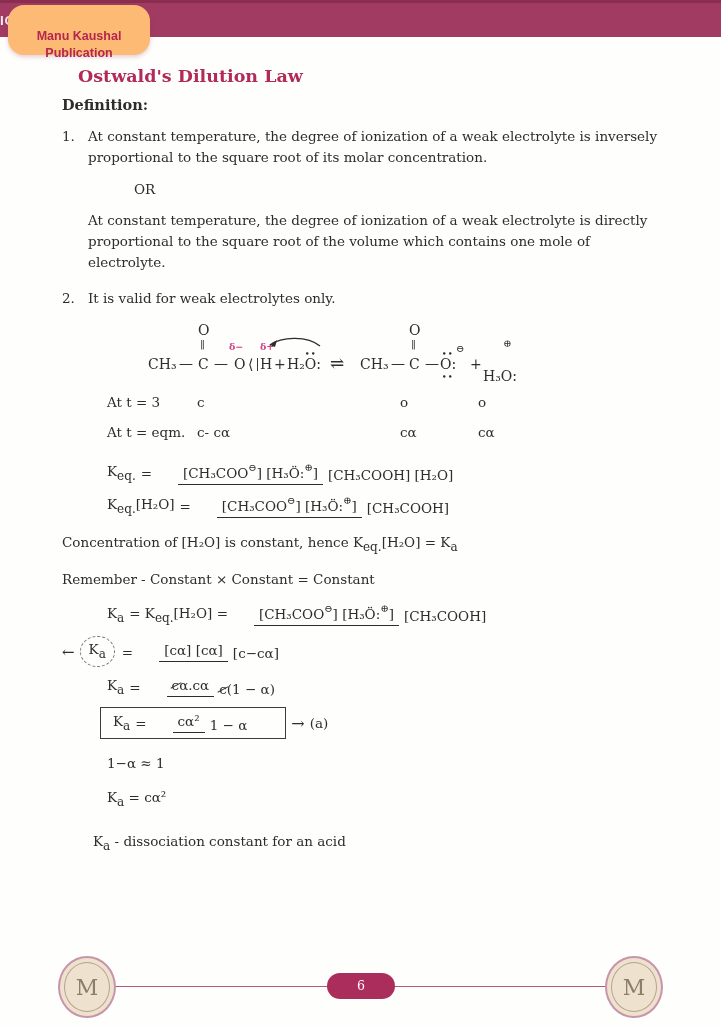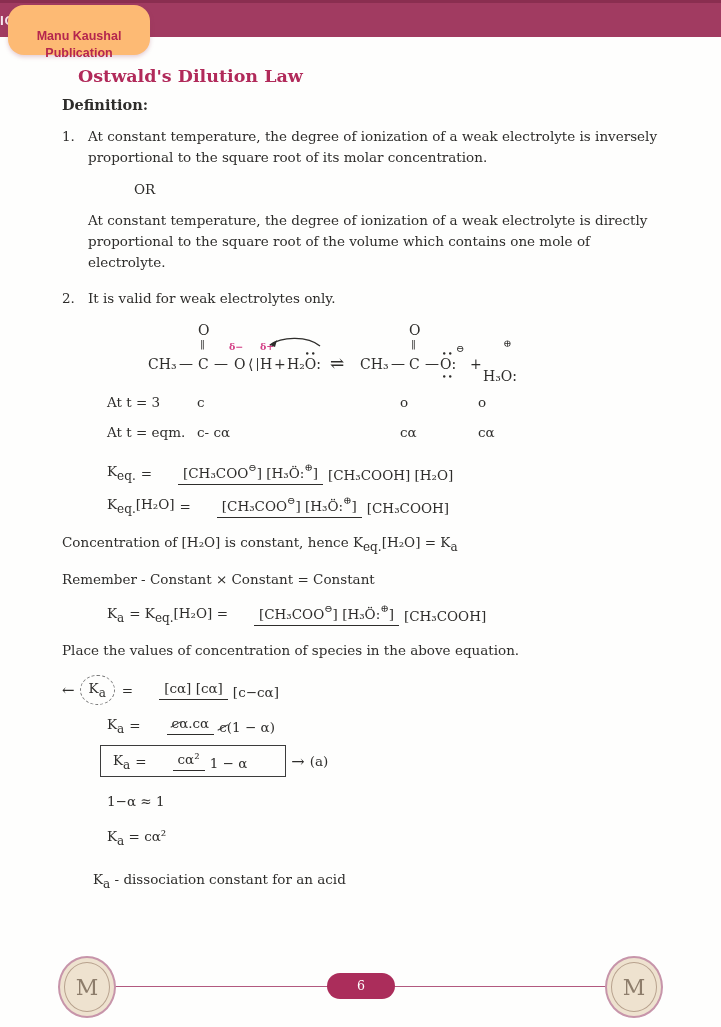--- a/index.html
+++ b/index.html
@@ -165,21 +165,20 @@
 
     <div class="eqrow">
       <span><span>K</span><sub>a</sub></span>
       <span><span>= K</span><sub>eq.</sub><span>[H₂O] =</span></span>
       <span class="frac">
         <span class="top"><span>[CH₃COO</span><span class="sp">⊖</span><span>] [H₃Ö:</span><span class="sp">⊕</span><span>]</span></span>
         <span class="bot">[CH₃COOH]</span>
       </span>
     </div>
 
-    <div class="pline">Place the values of concentration of species in the above equation.</div>
 
     <div class="eqrow" style="margin-left:0">
       <span class="larrow">←</span>
       <span class="dcircle"><span>K</span><sub>a</sub></span>
       <span>=</span>
       <span class="frac">
         <span class="top">[cα] [cα]</span>
         <span class="bot">[c−cα]</span>
       </span>
     </div>

